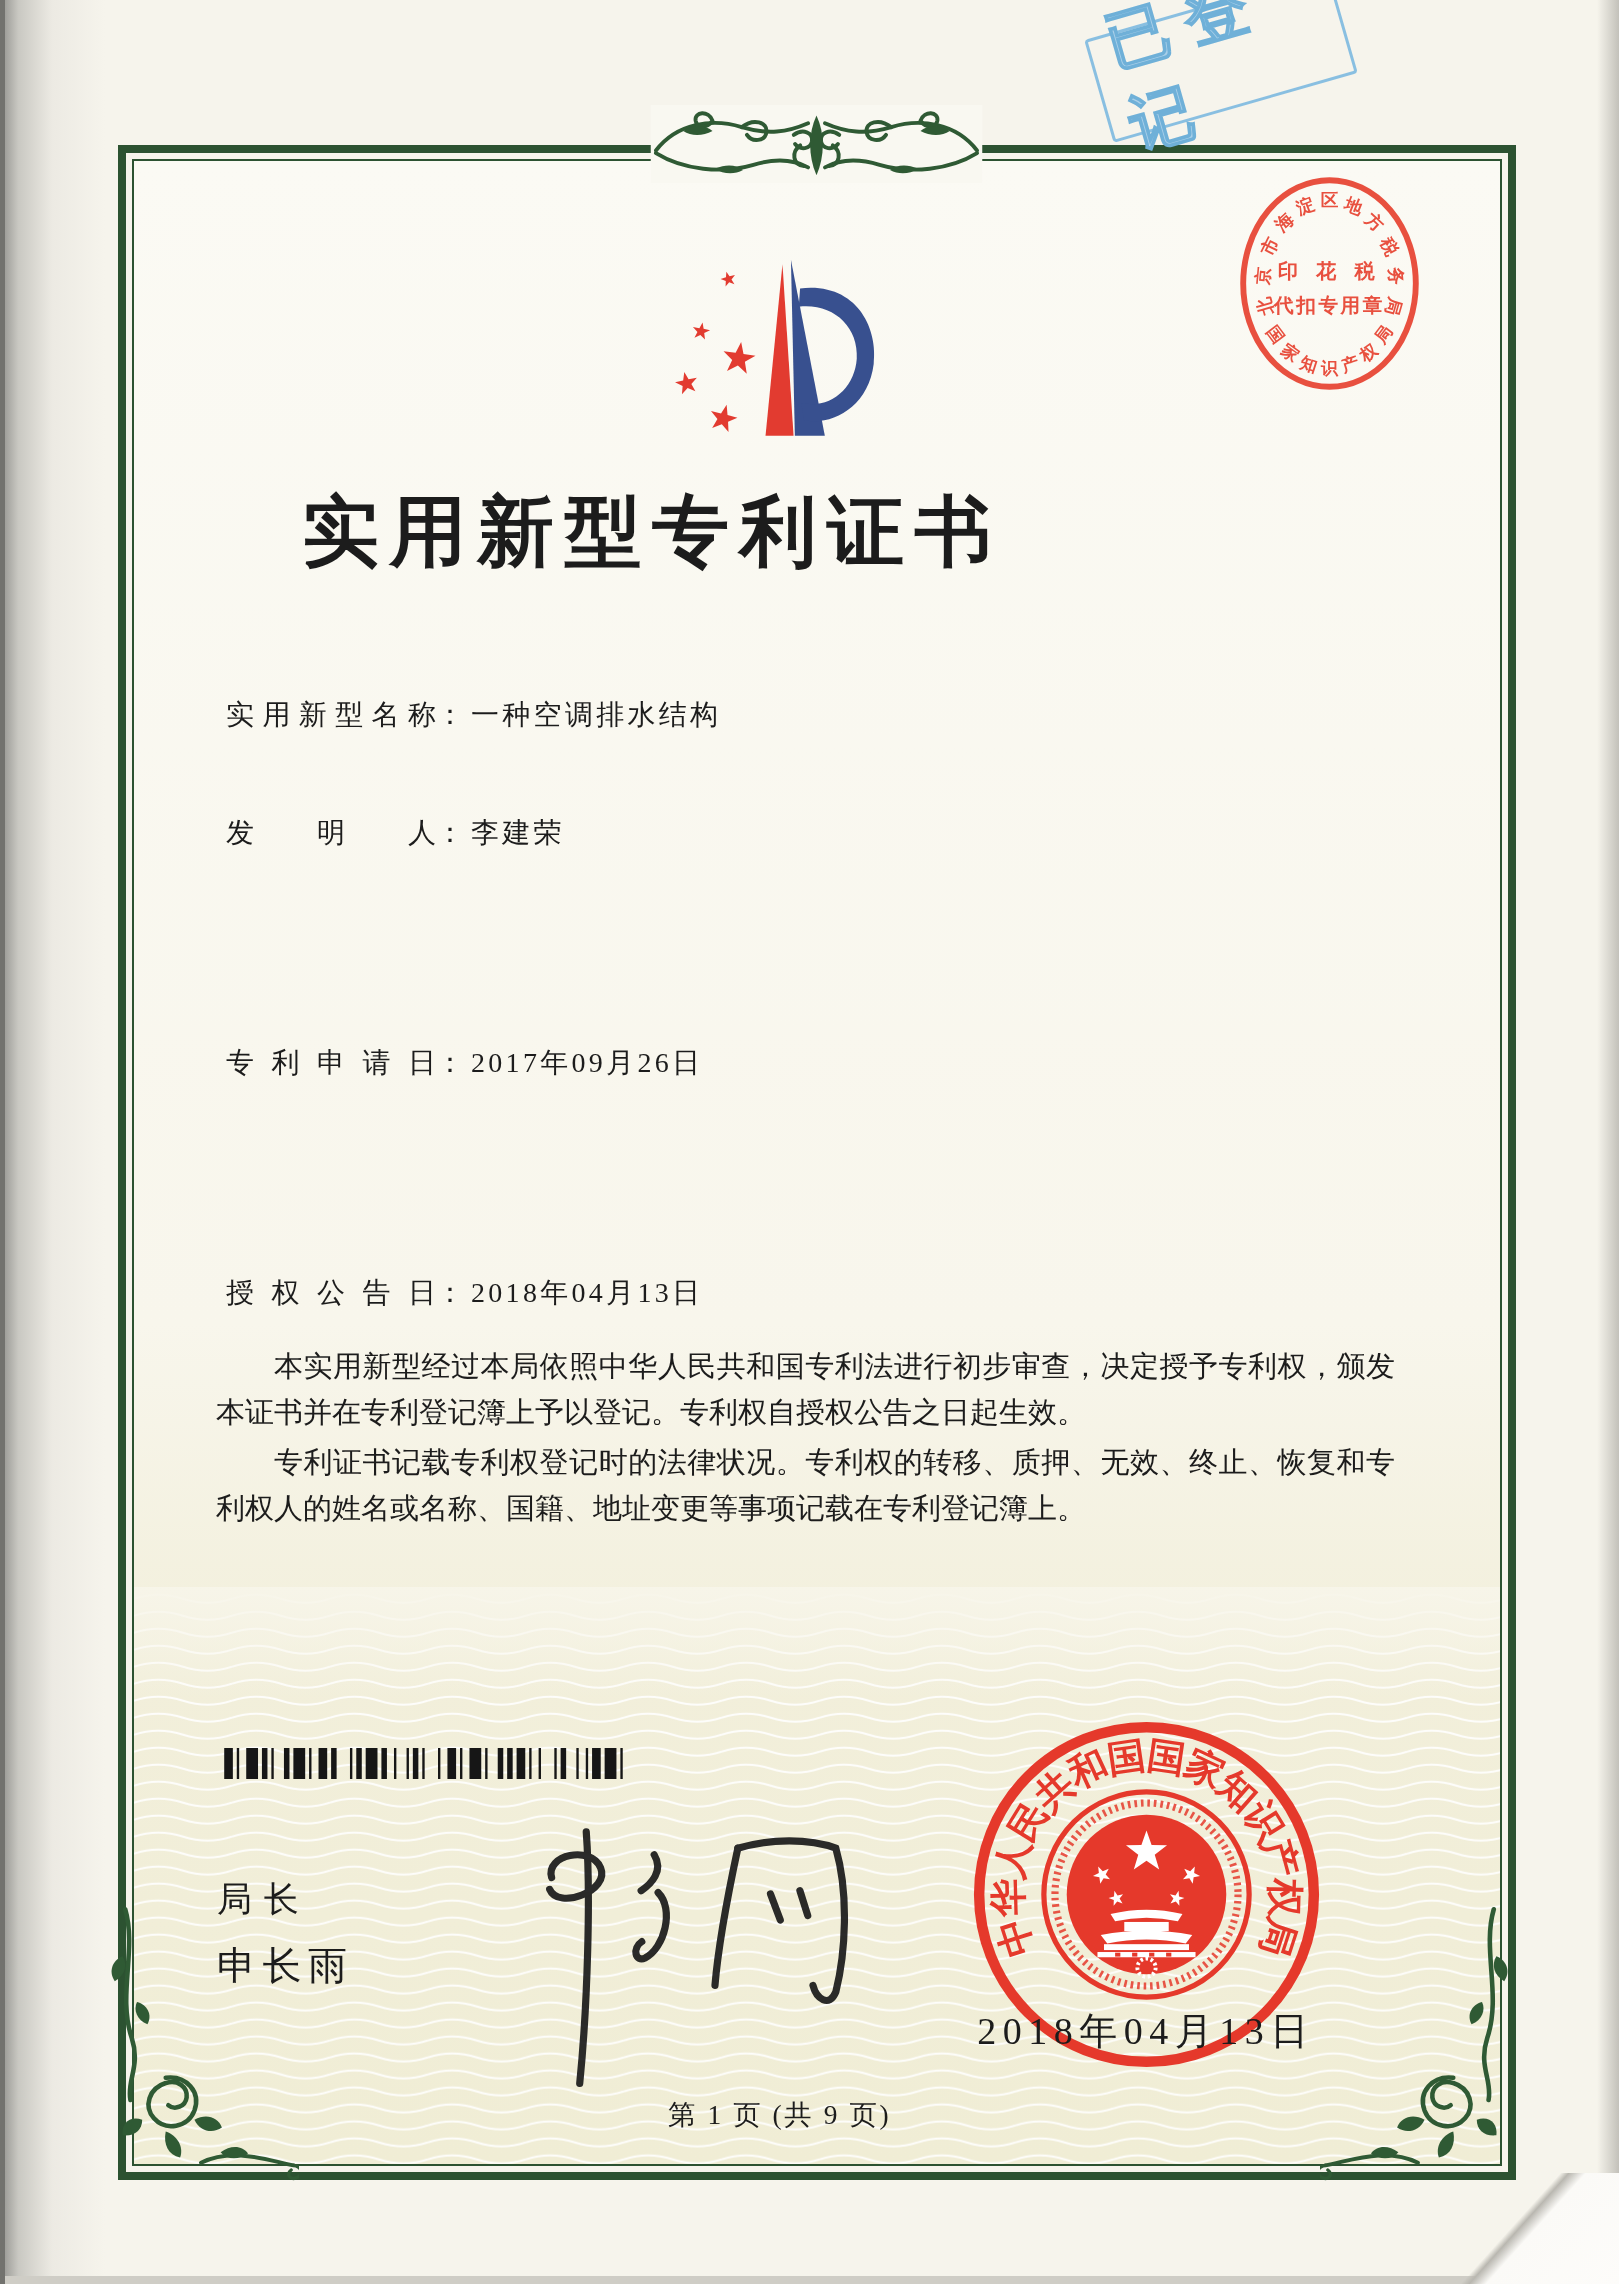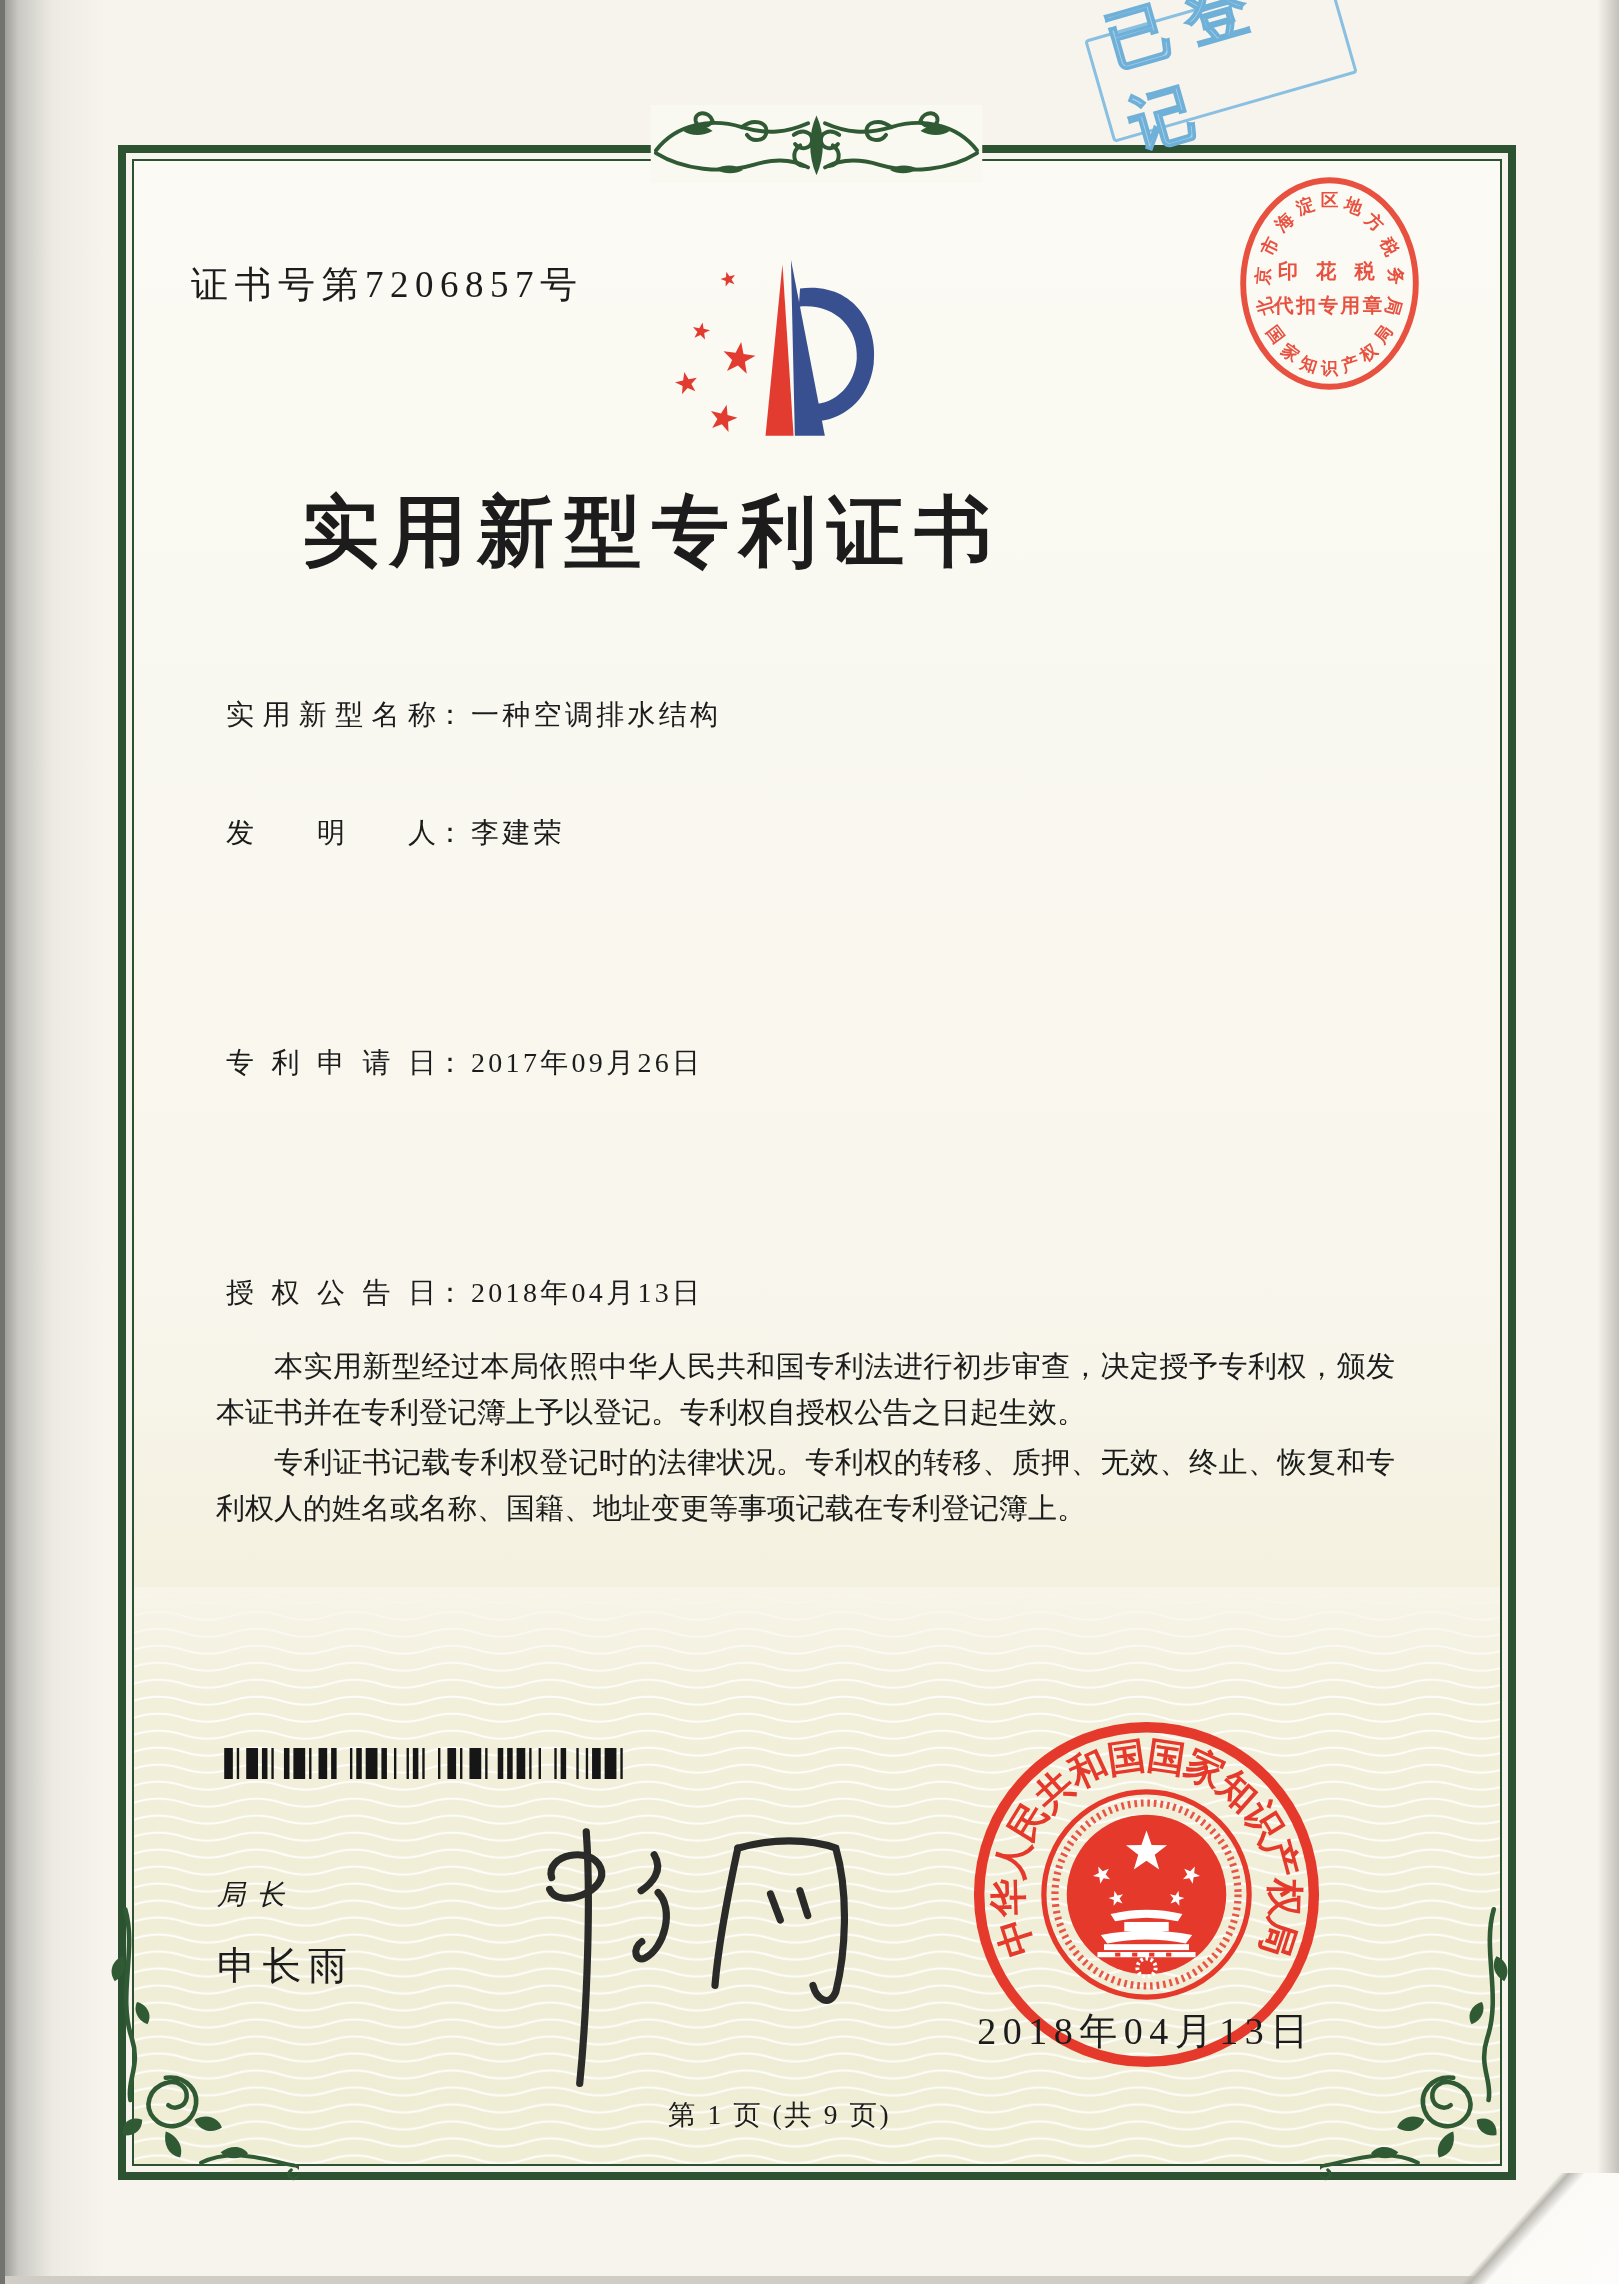--- a/index.html
+++ b/index.html
@@ -30,21 +30,21 @@
   .logo{position:absolute;left:663px;top:248px;z-index:5;}
   .title{position:absolute;left:0;top:481px;width:1304px;text-align:center;font-size:77px;font-weight:700;
      letter-spacing:10.5px;z-index:5;white-space:nowrap;}
   .field{position:absolute;left:216px;font-size:28px;white-space:nowrap;z-index:5;margin-left:10px;}
   .flabel{display:inline-block;width:210px;text-align:justify;text-align-last:justify;}
   .fcolon{display:inline-block;}
   .fvalue{letter-spacing:3.3px;}
   .paras{position:absolute;left:216px;top:1343px;width:1179px;z-index:5;}
   .paras p{margin:0 0 3.9px 0;font-size:29px;line-height:46px;text-align:justify;text-indent:2em;}
   .barcode{position:absolute;left:222px;top:1748px;z-index:5;}
-  .signer-title{position:absolute;left:217px;top:1876px;font-size:28px;letter-spacing:11.8px;z-index:5;font-style:italic;}
+  .signer-title{position:absolute;left:217px;top:1876px;font-size:35px;letter-spacing:11.8px;z-index:5;}
   .signer-name{position:absolute;left:217px;top:1939px;font-size:39px;letter-spacing:6.5px;z-index:5;}
   .signature{position:absolute;left:483px;top:1809px;z-index:6;}
   .seal{position:absolute;left:970px;top:1718px;z-index:6;}
   .issue-date{position:absolute;left:950px;top:2006px;width:392px;text-align:center;font-size:38px;
      letter-spacing:6.5px;z-index:7;white-space:nowrap;}
   .footer{position:absolute;left:668px;top:2097px;font-size:27.4px;letter-spacing:2.6px;z-index:5;white-space:nowrap;}
   .tax-stamp{position:absolute;left:1234px;top:173px;z-index:6;}
   .reg-stamp{position:absolute;left:1094px;top:3.3px;width:248px;height:101px;z-index:7;
      transform:rotate(-16deg);border:3.3px solid rgba(125,185,224,0.9);border-radius:3.9px;
      display:flex;align-items:center;justify-content:center;}
@@ -105,21 +105,20 @@
       <path d="M96 348 C 92 368 100 384 118 388 C 124 372 114 354 96 348 Z" fill="#2f5a34" stroke="none"></path>
       <path d="M150 396 C 200 372 250 392 292 400" stroke-width="6"></path>
       <path d="M292 400 c 12 2 16 14 4 19 c -10 4 -16 -6 -8 -12" stroke-width="5"></path>
       <path d="M180 380 C 196 368 214 370 222 382 C 208 392 190 392 180 380 Z" fill="#2f5a34" stroke="none"></path>
     </g>
   </svg>
   <svg class="orn" style="left:1320px;top:1904px;transform:scaleX(-1);" width="196" height="281" viewBox="0 0 300 430">
     <use href="#corner-orn"></use>
   </svg>
 
-  <div class="cert-no">证书号第7206857号</div>
 
   <svg class="logo" width="222" height="202" viewBox="0 0 340 310">
     <g id="logo-stars">
         <polygon points="96.9,36.4 101.7,43.5 110.1,41.5 104.8,48.3 109.3,55.6 101.2,52.6 95.7,59.2 96.0,50.6 88.0,47.4 96.3,45.0" fill="#e23b30"></polygon>
         <polygon points="60.4,114.2 62.0,124.1 71.9,126.1 62.9,130.6 64.1,140.6 57.0,133.5 47.9,137.7 52.5,128.8 45.6,121.4 55.5,123.0" fill="#e23b30"></polygon>
         <polygon points="119.6,144.3 123.2,162.5 141.6,165.5 125.3,174.6 128.2,193.0 114.6,180.3 97.9,188.7 105.8,171.8 92.6,158.6 111.1,160.8" fill="#e23b30"></polygon>
         <polygon points="32.3,190.4 38.9,201.4 51.6,199.0 43.2,208.8 49.4,220.0 37.5,215.0 28.7,224.4 29.8,211.6 18.1,206.1 30.6,203.2" fill="#e23b30"></polygon>
         <polygon points="97.3,240.7 98.7,256.3 113.9,260.5 99.5,266.7 100.2,282.4 89.9,270.5 75.1,276.1 83.2,262.6 73.3,250.3 88.7,253.8" fill="#e23b30"></polygon>
       </g>
     <path d="M183 25 L200 288 L157 288 Z" fill="#e23b30"></path>

